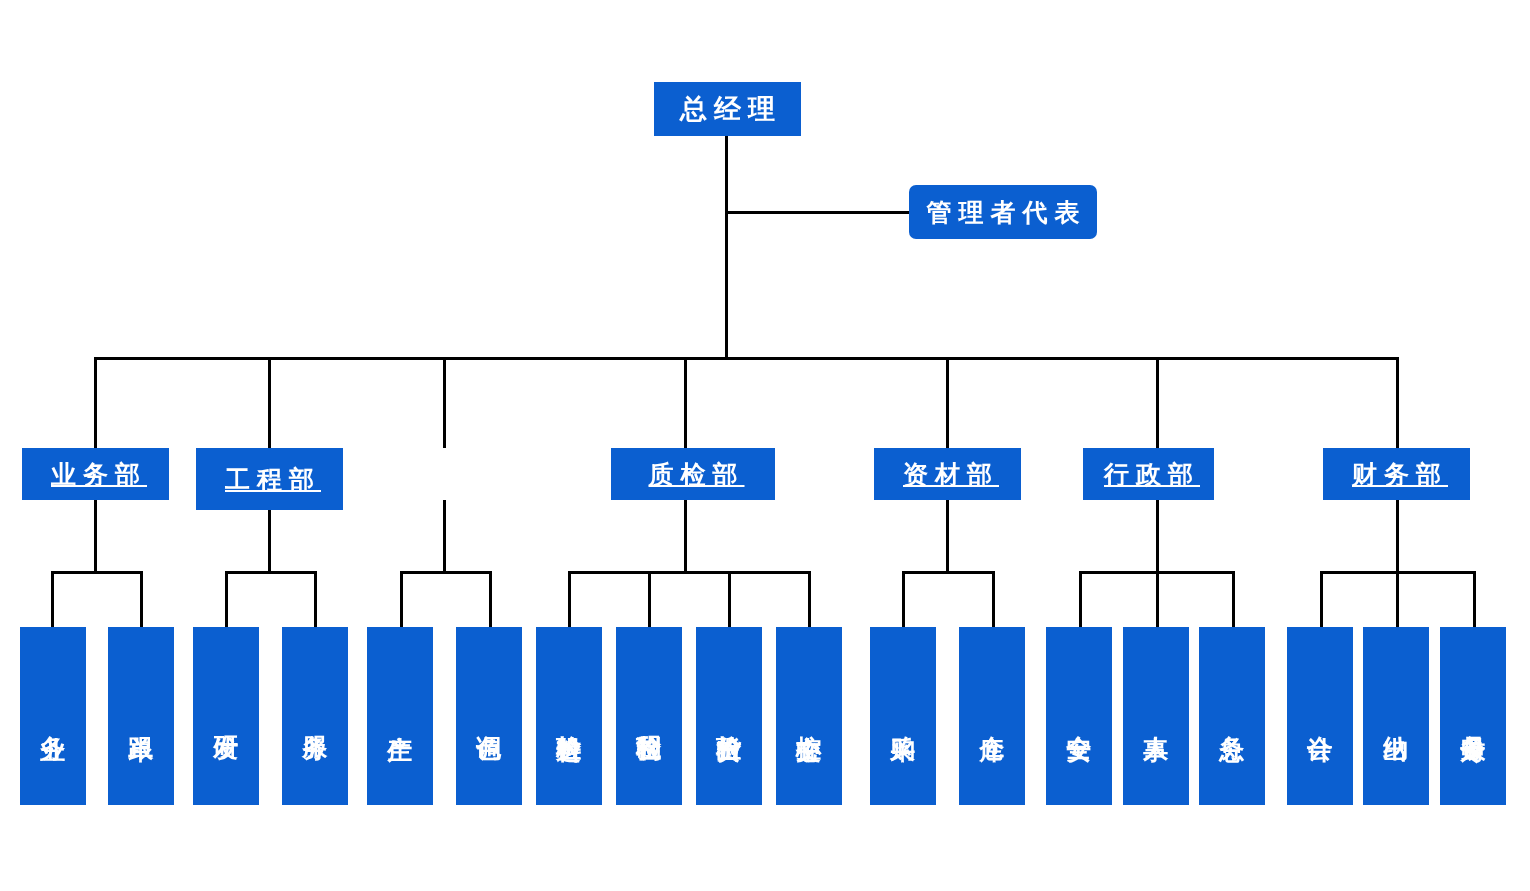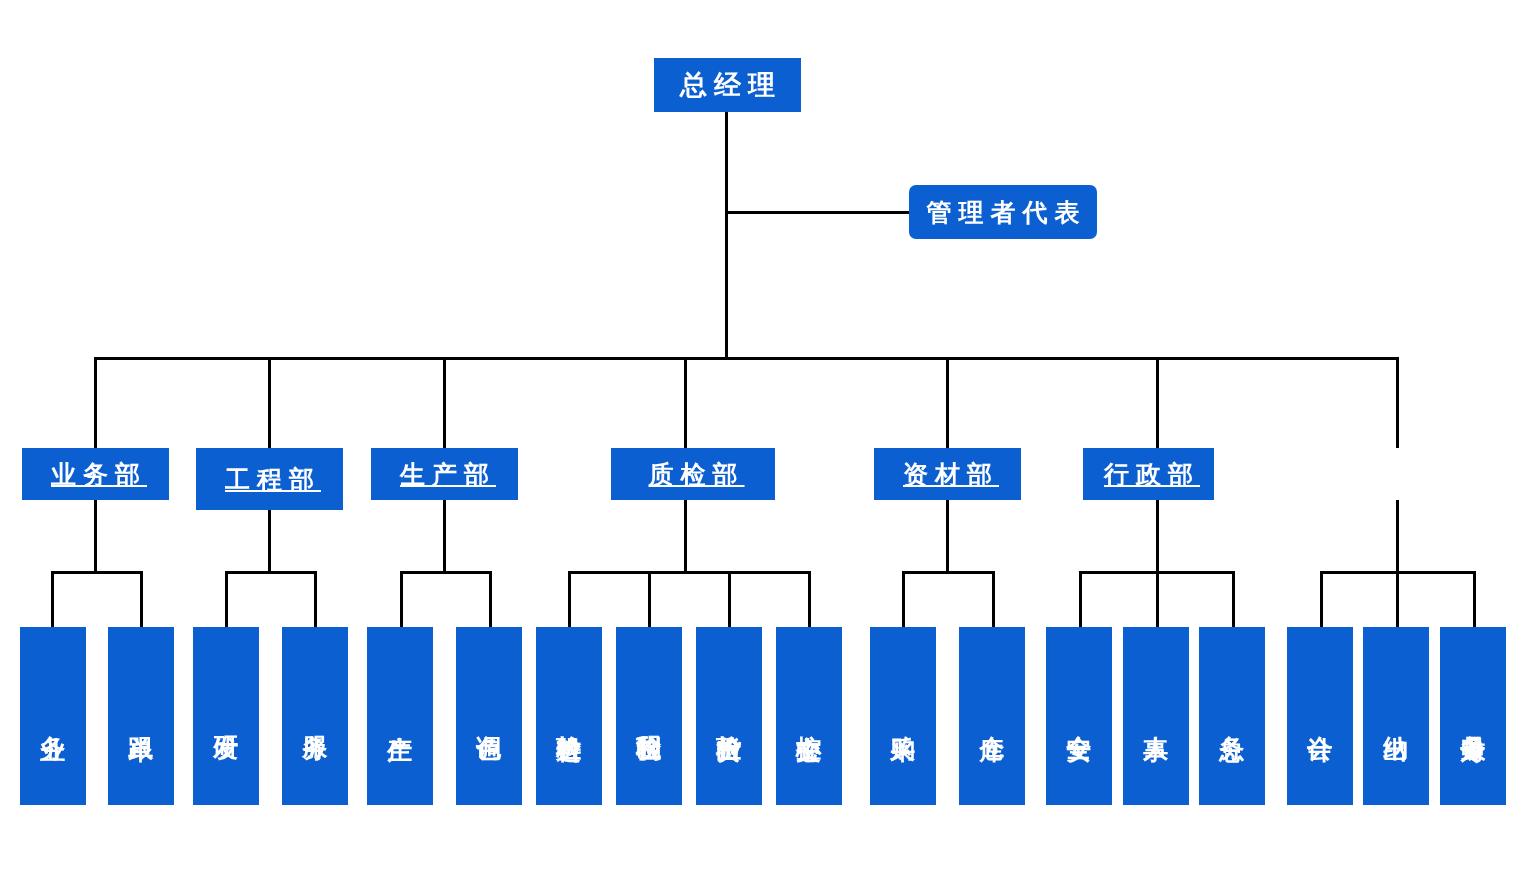--- a/index.html
+++ b/index.html
@@ -9,21 +9,21 @@
 
   
   .ln{position:absolute;background:#000000;}
   .ln.v{width:3px;}
   .ln.h{height:3px;}
 
   
   .node{position:absolute;background:#0b5fd0;color:#ffffff;font-weight:bold;
         display:flex;align-items:center;justify-content:center;box-sizing:border-box;}
 
-  .node.root{font-size:27px;letter-spacing:7px;text-indent:7px;}
+  .node.root{font-size:27px;letter-spacing:7px;text-indent:7px;margin-top:24px;}
   .node.staff{font-size:25px;letter-spacing:7px;text-indent:7px;}
   .node.dept{font-size:25px;letter-spacing:7px;text-indent:7px;text-decoration:underline;}
 
   
   .node.leaf{font-size:25px;letter-spacing:0;line-height:1.22;
              writing-mode:vertical-rl;text-orientation:upright;
              padding:0;white-space:nowrap;}
 </style>
 </head>
 <body>
@@ -82,24 +82,24 @@
   <div class="ln v" style="left:1320px;top:571px;height:57px;"></div>
   <div class="ln v" style="left:1396px;top:571px;height:57px;"></div>
   <div class="ln v" style="left:1473px;top:571px;height:57px;"></div>
 
   <div class="node root" style="left:654px;top:58px;width:147px;height:54px;">总经理</div>
 
   <div class="node staff" style="left:909px;top:185px;width:188px;height:54px;border-radius:7px;">管理者代表</div>
 
   <div class="node dept" style="left:22px;top:448px;width:147px;height:52px;">业务部</div>
   <div class="node dept" style="left:196px;top:448px;width:147px;height:62px;">工程部</div>
-  <div class="node dept" style="left:371px;top:448px;width:147px;height:52px;">生产部</div>
   <div class="node dept" style="left:611px;top:448px;width:164px;height:52px;">质检部</div>
   <div class="node dept" style="left:874px;top:448px;width:147px;height:52px;">资材部</div>
   <div class="node dept" style="left:1083px;top:448px;width:131px;height:52px;">行政部</div>
+  <div class="node dept" style="left:1323px;top:448px;width:147px;height:52px;">财务部</div>
 
   <div class="node leaf" style="left:20px;top:627px;width:66px;height:178px;">业务</div>
   <div class="node leaf" style="left:108px;top:627px;width:66px;height:178px;">跟单</div>
 
   <div class="node leaf" style="left:193px;top:627px;width:66px;height:178px;">研发</div>
   <div class="node leaf" style="left:282px;top:627px;width:66px;height:178px;">服务</div>
 
   <div class="node leaf" style="left:367px;top:627px;width:66px;height:178px;">生产</div>
   <div class="node leaf" style="left:456px;top:627px;width:66px;height:178px;">调色</div>
 

